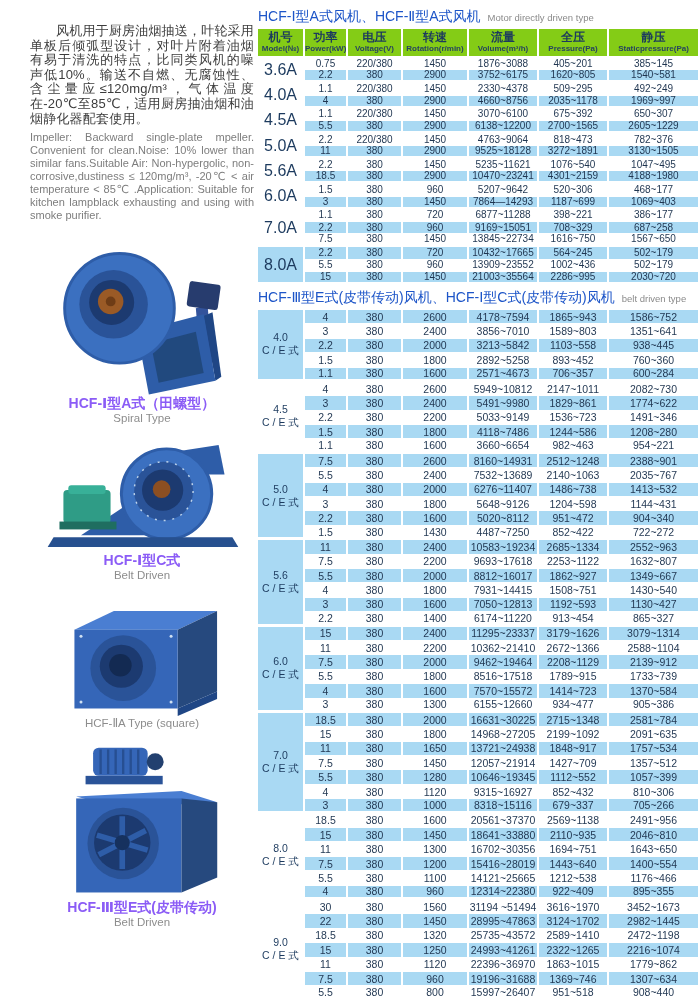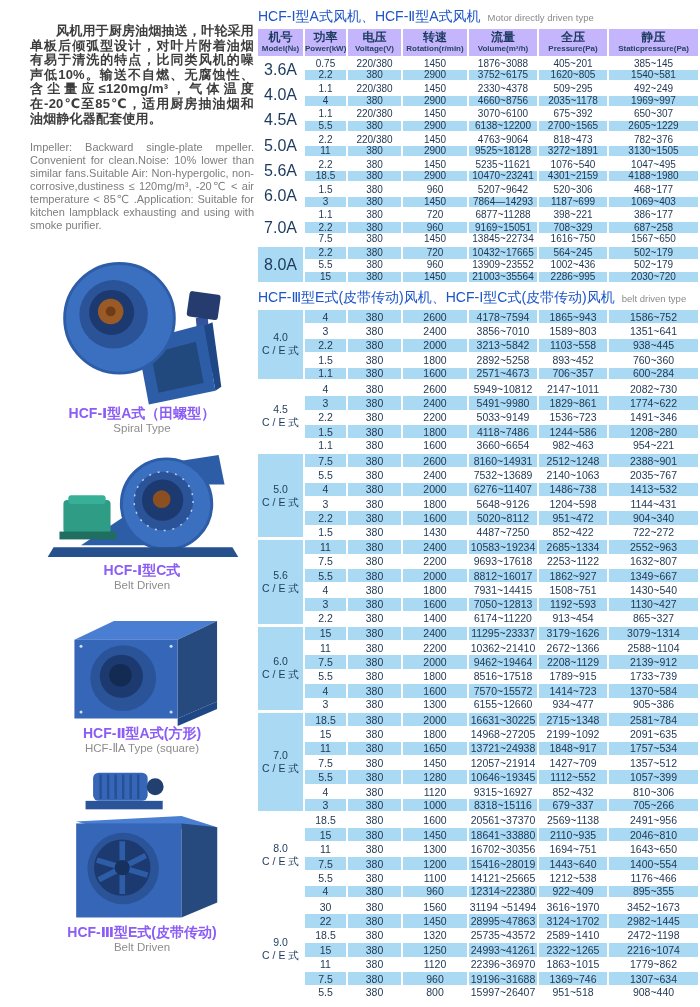--- a/index.html
+++ b/index.html
@@ -1,38 +1,38 @@
 <!DOCTYPE html>
 <html><head>
 <meta charset="utf-8">
 <style>
   * { margin:0; padding:0; box-sizing:border-box; }
   html,body { width:700px; height:1007px; background:#fff; overflow:hidden;
     font-family:"Liberation Sans","DejaVu Sans",sans-serif; }
 
   
   .left-col { position:absolute; left:30px; top:24px; width:224px; }
-  .intro-cn { font-size:13px; line-height:14.6px; font-weight:700; color:#3c3c3c;
+  .intro-cn { font-size:13px; line-height:14.6px; font-weight:400; color:#3c3c3c;
     text-align:justify; text-indent:2em; letter-spacing:.2px; }
-  .intro-en { margin-top:15px; font-size:11px; line-height:13px; color:#7d7d7d; text-align:justify; }
+  .intro-en { margin-top:5px; font-size:11px; line-height:13px; color:#7d7d7d; text-align:justify; }
   .product { text-align:center; }
   .product svg { display:block; margin:0 auto; }
   .caption-cn { font-size:14px; font-weight:700; color:#8b5cf6; line-height:15px; }
   .caption-en { font-size:11.5px; color:#8d8d8d; line-height:14px; }
   .p1 { margin-top:24px; } .p2 { margin-top:16px; } .p3 { margin-top:12px; } .p4 { margin-top:12px; }
 
   
   .right-col { position:absolute; left:258px; top:6px; width:440px; }
   .tbl-title { display:flex; align-items:baseline; gap:7px; margin:2px 0 3px 0; }
   .tbl-title .cn { color:#1d55c8; font-weight:400; font-size:14px; white-space:nowrap; }
   .tbl-title .en { color:#8a8a8a; font-size:9.5px; white-space:nowrap; }
 
   table { border-collapse:separate; border-spacing:0; width:440px; table-layout:fixed; }
   th, td { text-align:center; vertical-align:middle; white-space:nowrap; overflow:hidden; }
-  thead th { background:#c4b5fd; border-right:2px solid #fff; border-bottom:2px solid #fff; padding:2px 0 3px 0; }
+  thead th { background:#84cc16; border-right:2px solid #fff; border-bottom:2px solid #fff; padding:2px 0 3px 0; }
   thead th:last-child { border-right:none; }
   .hcn { display:block; font-size:12px; font-weight:700; color:#1c3a5e; line-height:13px; }
   .hen { display:block; font-size:8px; font-weight:700; color:#27435f; line-height:9px; }
 
   tbody td { font-size:10px; color:#1f3550; height:12.3px; line-height:10px;
     border-right:2px solid #fff; border-bottom:1.5px solid #fff; }
   tbody td:last-child { border-right:none; }
   #table2 tbody td { height:14.4px; font-size:10.5px; }
   tr.blue td { background:#a9d9f3; }
   tr.white td { background:#fff; }
@@ -90,21 +90,20 @@
       <rect x="28" y="38" width="110" height="84" fill="#3566b8"></rect>
       <circle cx="80" cy="79" r="35" fill="#2a5398"></circle>
       <circle cx="78" cy="77" r="23" fill="#1c3a70"></circle>
       <circle cx="77" cy="76" r="12" fill="#132a52"></circle>
       <polygon points="138,122 180,104 180,112 138,130" fill="#1f4685"></polygon>
       <circle cx="35" cy="45" r="1.6" fill="#cfe0f2"></circle>
         <circle cx="35" cy="115" r="1.6" fill="#cfe0f2"></circle>
       <circle cx="131" cy="45" r="1.6" fill="#cfe0f2"></circle>
         <circle cx="131" cy="115" r="1.6" fill="#cfe0f2"></circle>
     </svg>
-    <div class="caption-cn">HCF-Ⅱ型A式(方形)</div>
     <div class="caption-en">HCF-ⅡA Type (square)</div>
   </div>
 
   <div class="product p4">
     <svg width="190" height="158" viewBox="0 0 200 168">
       <rect x="48" y="6" width="58" height="30" rx="6" fill="#3566b8"></rect>
       <path d="M56 8 V34 M64 8 V34 M72 8 V34 M80 8 V34 M88 8 V34 M96 8 V34" stroke="#274f92" stroke-width="2.5"></path>
       <circle cx="114" cy="21" r="9" fill="#22406f"></circle>
       <rect x="40" y="36" width="82" height="9" fill="#2a5398"></rect>
       <polygon points="30,58 142,52 180,64 74,70" fill="#4a7ed2"></polygon>

